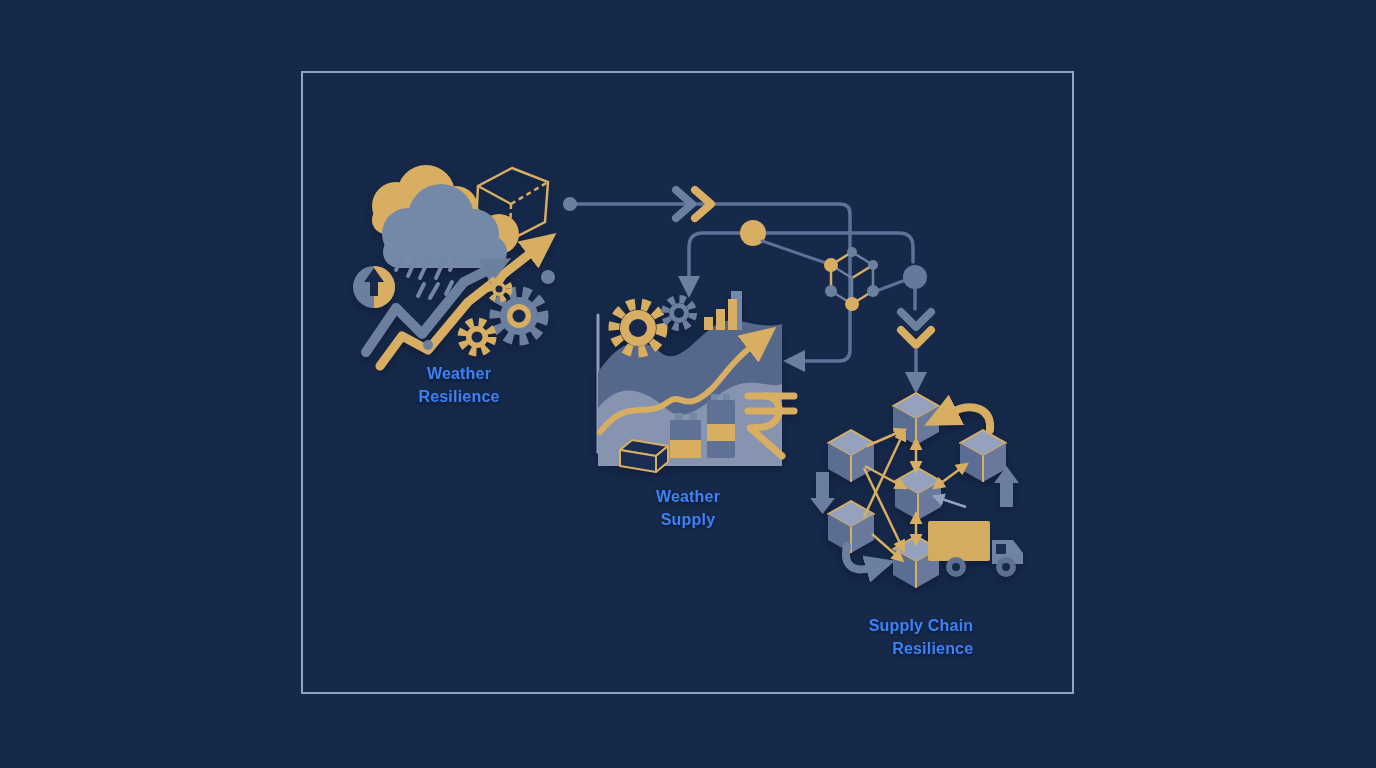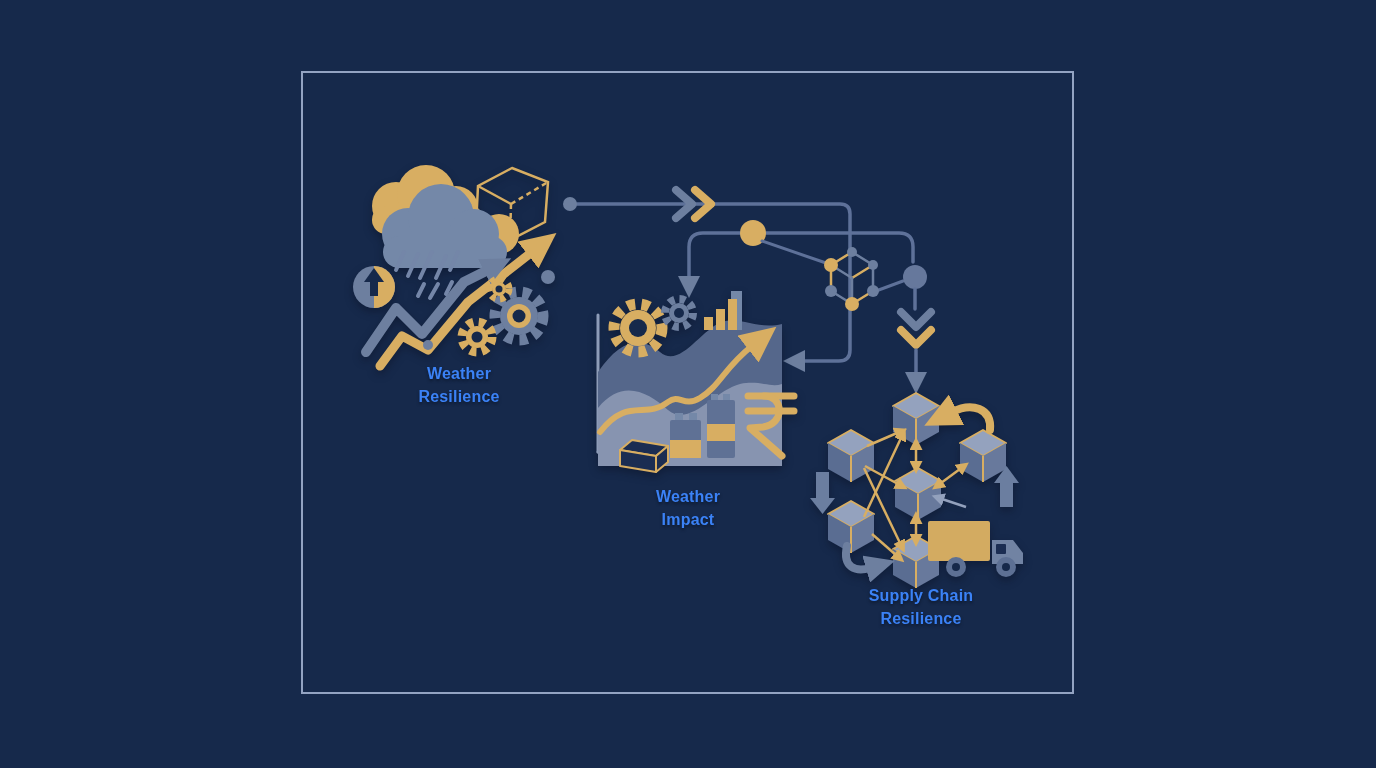--- a/index.html
+++ b/index.html
@@ -258,18 +258,18 @@
     </g>
   </g>
 </svg>
 
 <div class="stage-label" style="left:459px;top:362px;">
   <div>Weather</div>
   <div>Resilience</div>
 </div>
 <div class="stage-label" style="left:688px;top:485px;">
   <div>Weather</div>
-  <div>Impact</div>
+  <div>Supply</div>
 </div>
-<div class="stage-label" style="left:921px;top:584px;">
+<div class="stage-label" style="left:921px;top:614px;text-align:right;">
   <div>Supply Chain</div>
   <div>Resilience</div>
 </div>
 
 </body></html>

